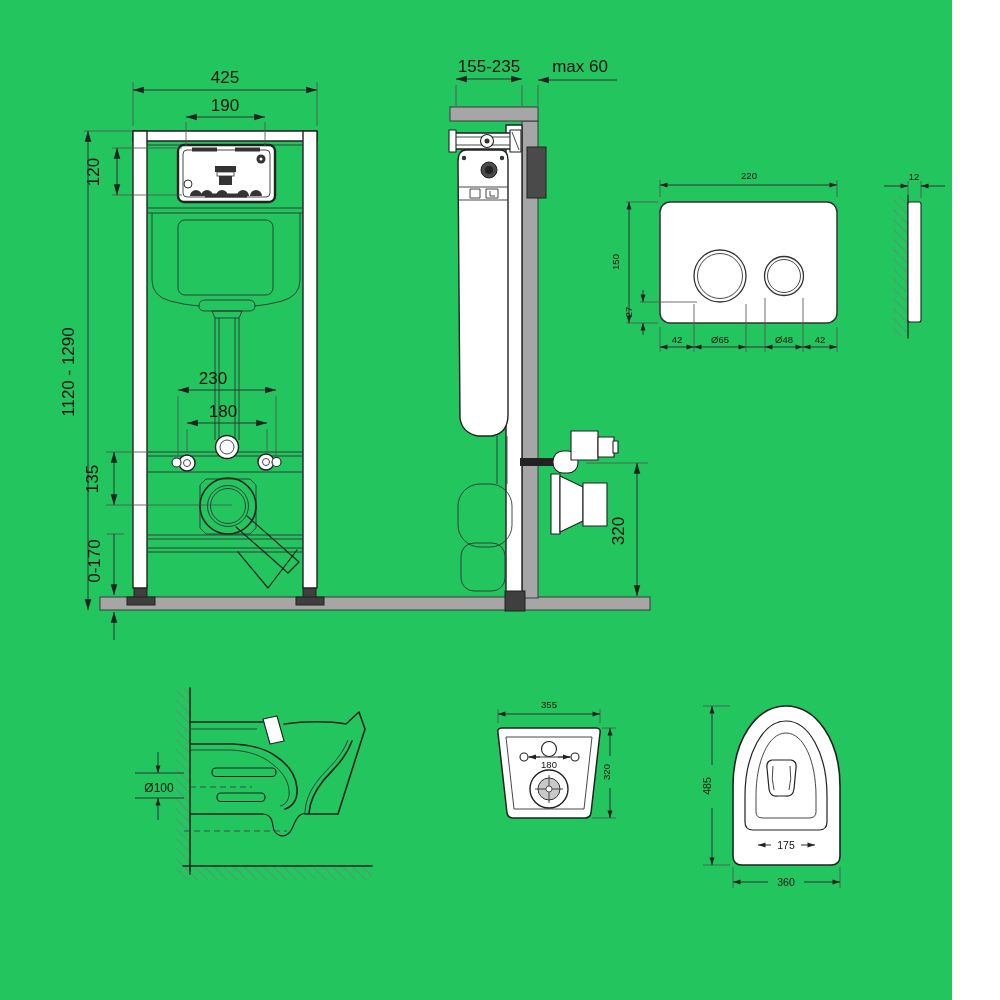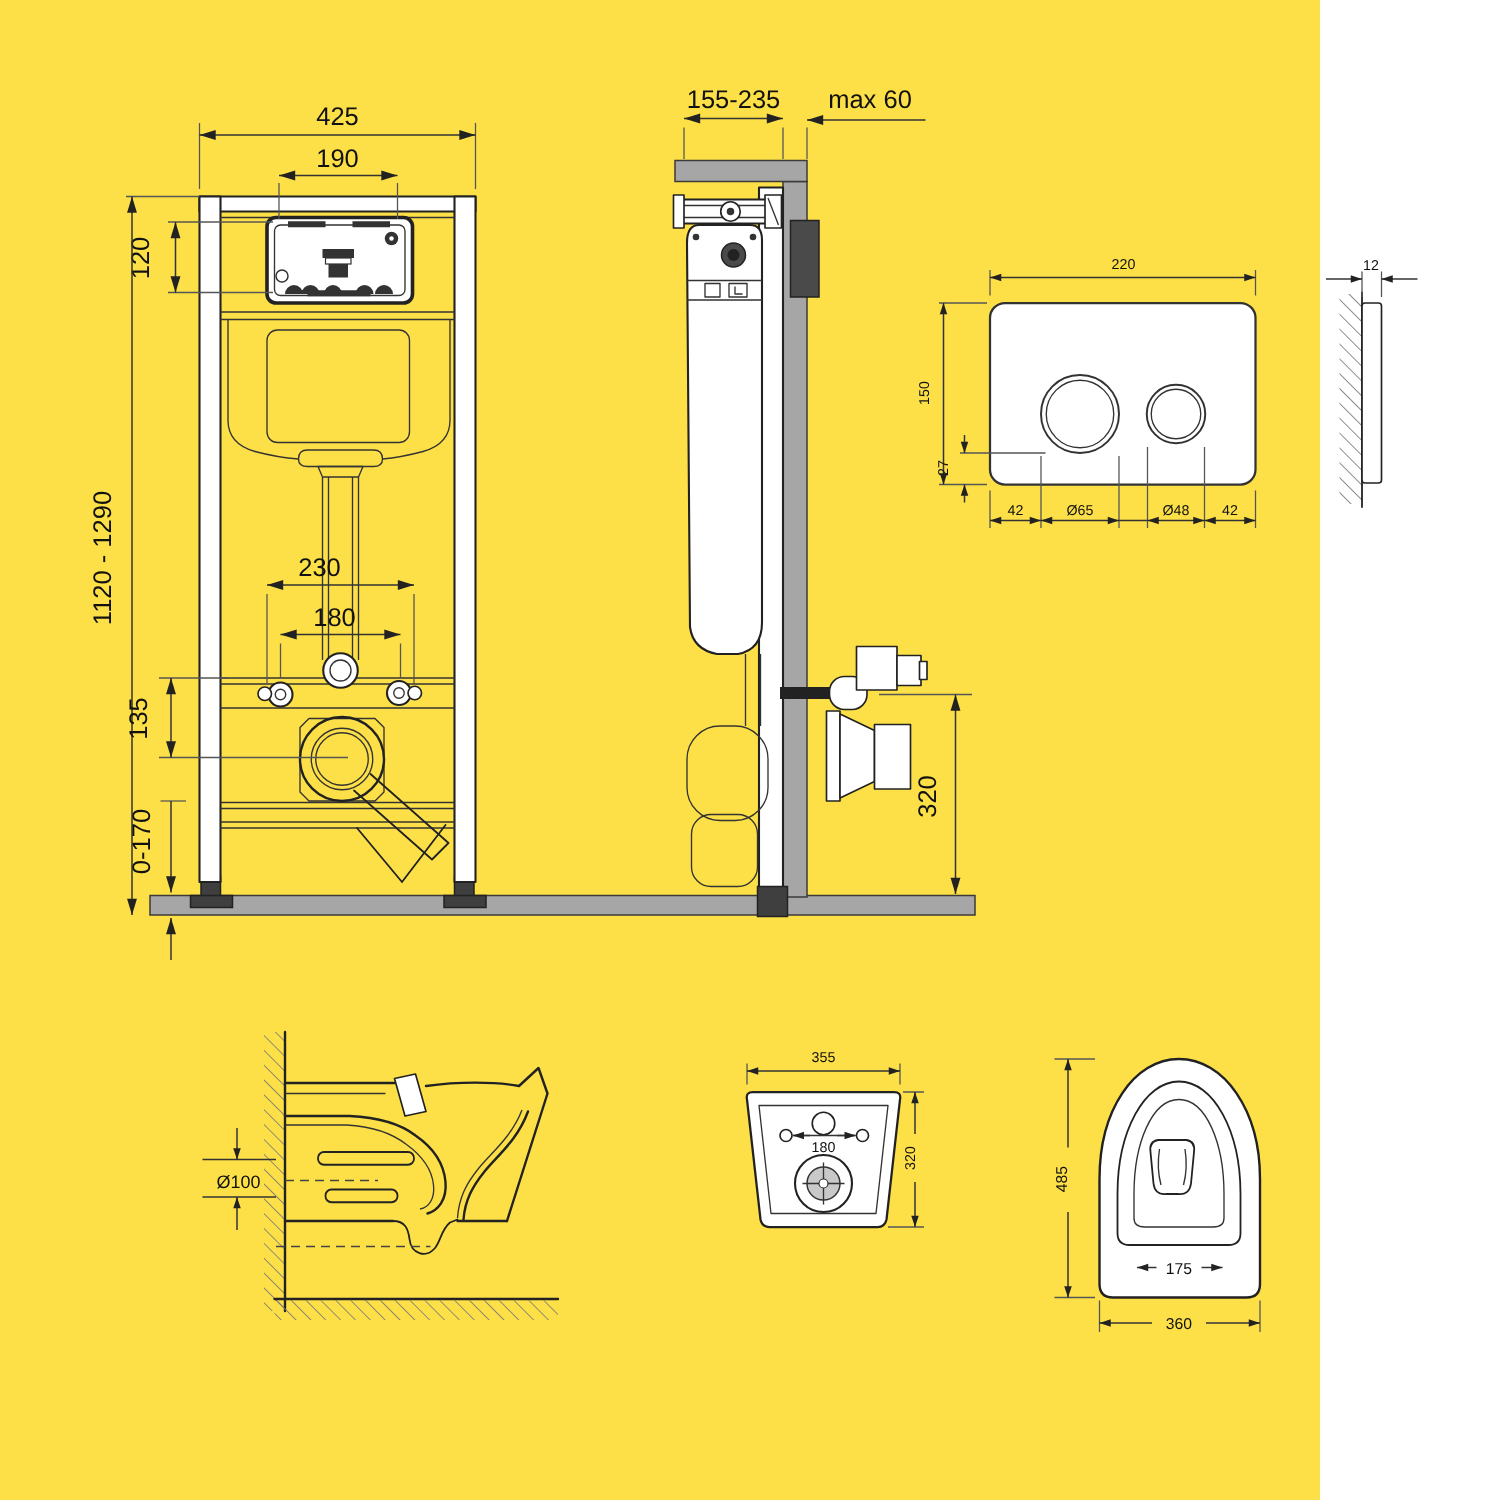--- a/index.html
+++ b/index.html
@@ -1,16 +1,16 @@
 <!DOCTYPE html>
 <html><head>
 <meta charset="utf-8">
 <style>
   html,body{margin:0;padding:0;background:#fff;}
-  .stage{width:880px;height:1000px;background:#fde047;position:relative;font-family:"Liberation Sans",sans-serif;}
+  .stage{width:952px;height:1000px;background:#22c55e;position:relative;font-family:"Liberation Sans",sans-serif;}
   svg{display:block;}
   
   .ol  {fill:none;stroke:#222;stroke-width:1.6;stroke-linejoin:round;stroke-linecap:round;}
   .ol2 {fill:none;stroke:#222;stroke-width:1.2;stroke-linejoin:round;stroke-linecap:round;}
   .thin{fill:none;stroke:#333;stroke-width:0.9;stroke-linejoin:round;}
   .wh  {fill:#fff;stroke:#222;stroke-width:1.4;stroke-linejoin:round;}
   .wh2 {fill:#fff;stroke:#222;stroke-width:1.1;stroke-linejoin:round;}
   .dim {fill:none;stroke:#333;stroke-width:1;}
   .ext {fill:none;stroke:#555;stroke-width:0.85;}
   .dash{fill:none;stroke:#444;stroke-width:0.9;stroke-dasharray:6 4;}

